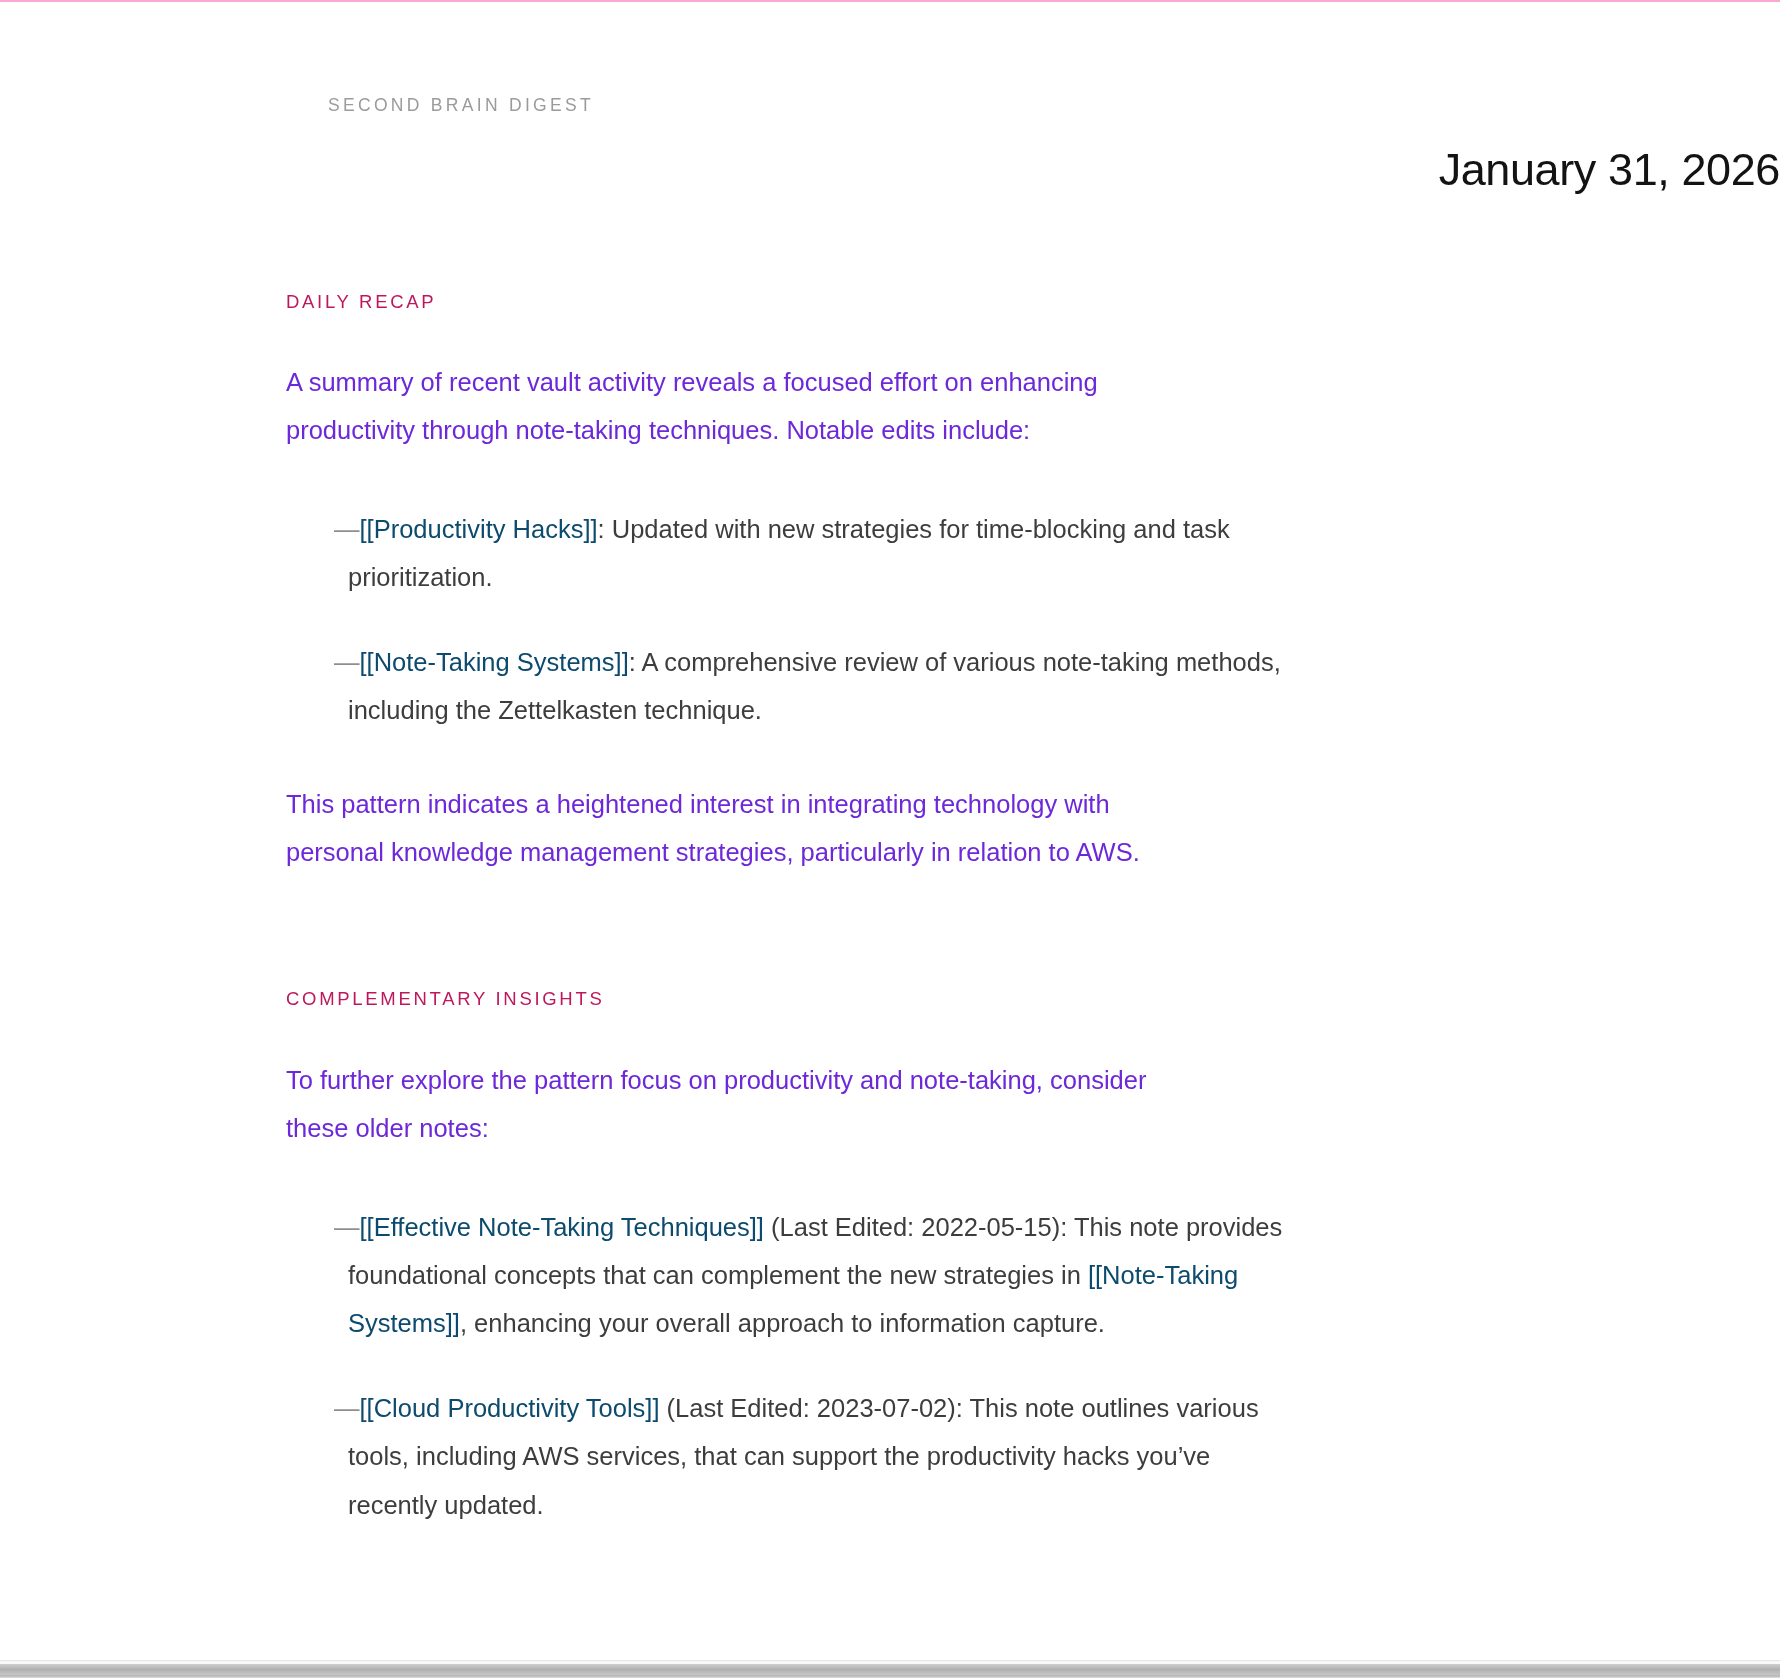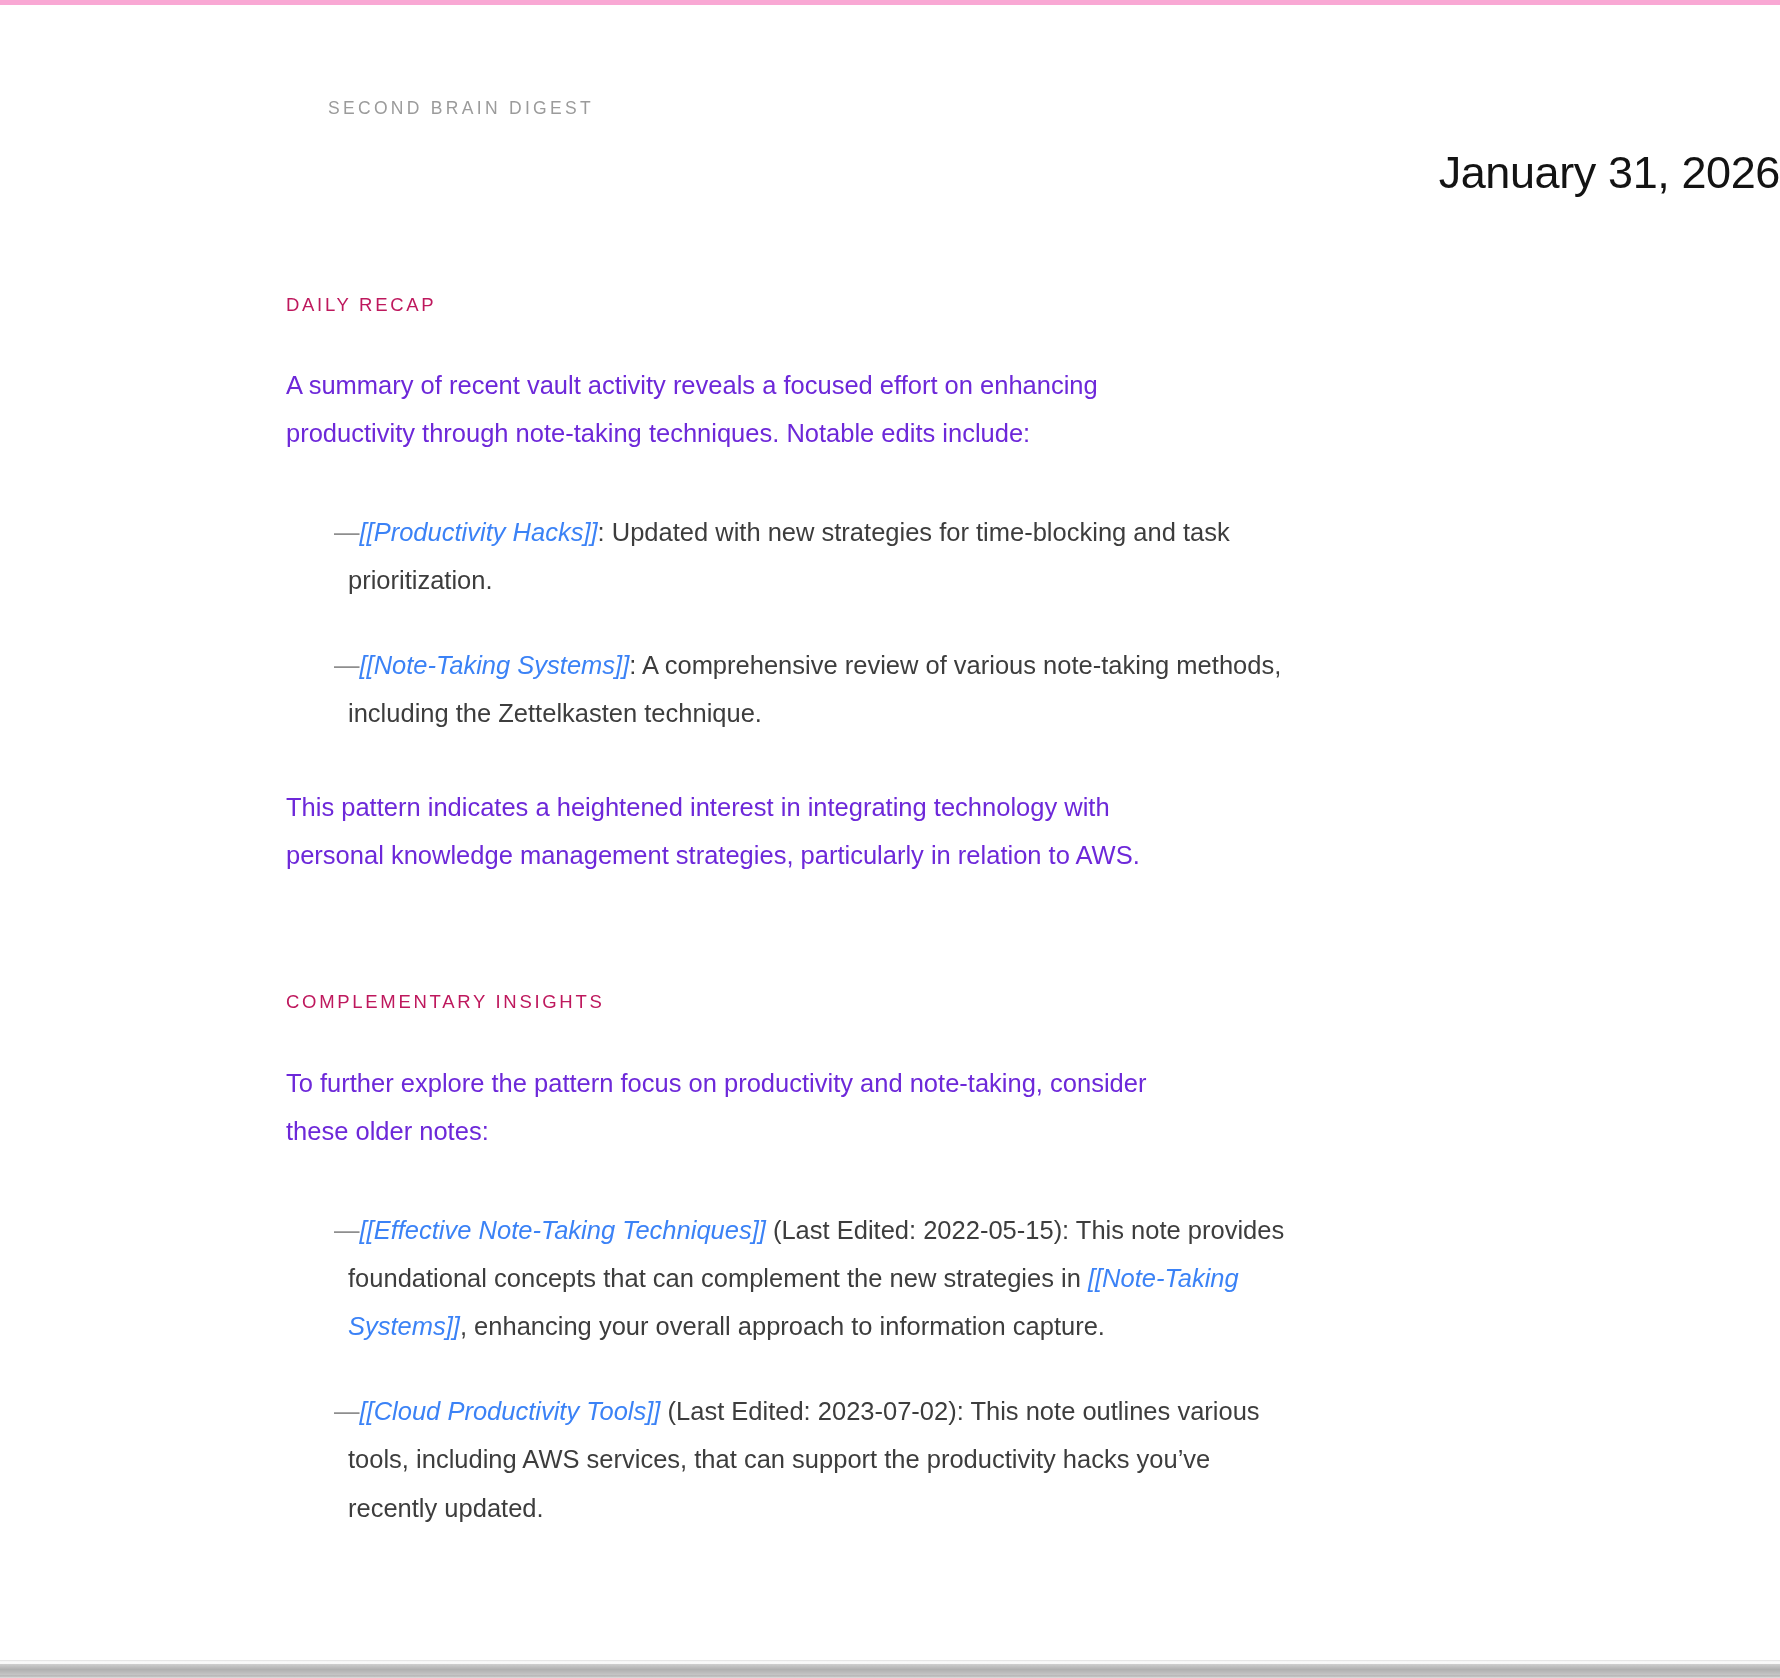--- a/index.html
+++ b/index.html
@@ -14,21 +14,21 @@
     font-family: "Liberation Sans", sans-serif;
     -webkit-font-smoothing: antialiased;
   }
 
   .viewport {
     position: relative;
     width: 1780px;
     height: 1678px;
     background: #ffffff;
     box-sizing: border-box;
-    border-top: 5px solid #f9a8d4;
+    border-top: 2px solid #f9a8d4;
     overflow: hidden;
   }
 
   .doc {
     position: absolute;
     left: 0;
     top: 0;
     width: 1780px;
     padding: 0;
   }
@@ -100,24 +100,23 @@
     margin-bottom: 36px;
   }
   .bullet:last-child { margin-bottom: 0; }
 
   .dash {
     color: #8e8e8e;
     letter-spacing: 0;
   }
 
   .wikilink {
-    color: #3b82f6;
+    color: #0c4a6e;
     text-decoration: none;
     cursor: pointer;
-    font-style: italic;
   }
 
   .gap-lg { height: 62px; }
 
   
   .hscrollbar {
     position: absolute;
     left: 0;
     bottom: 0;
     width: 1780px;

